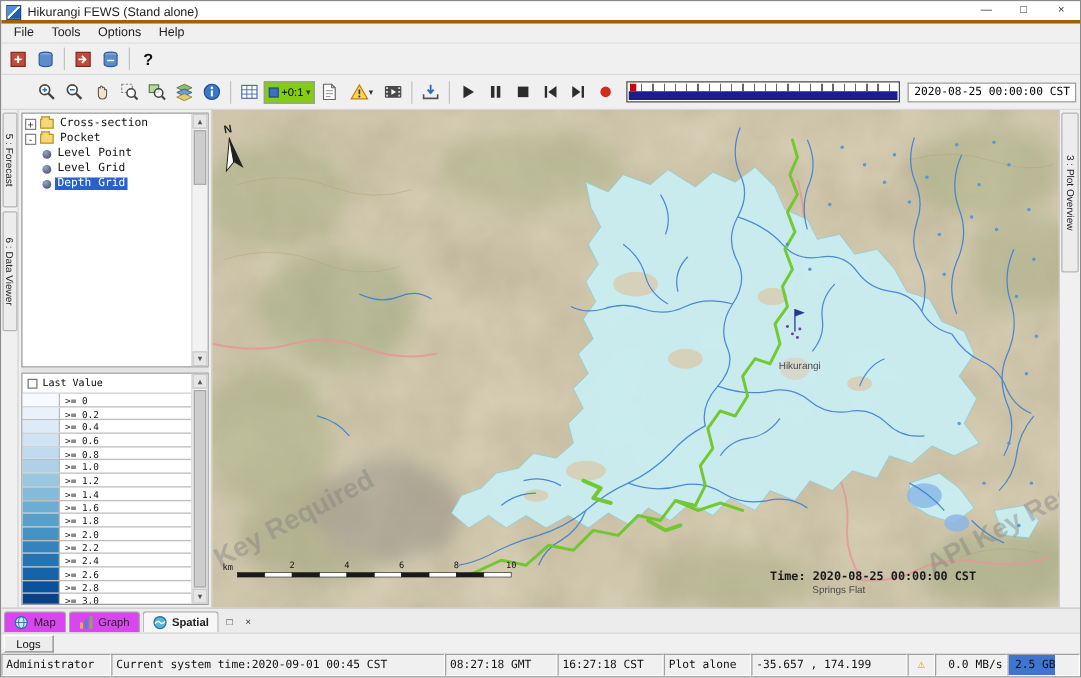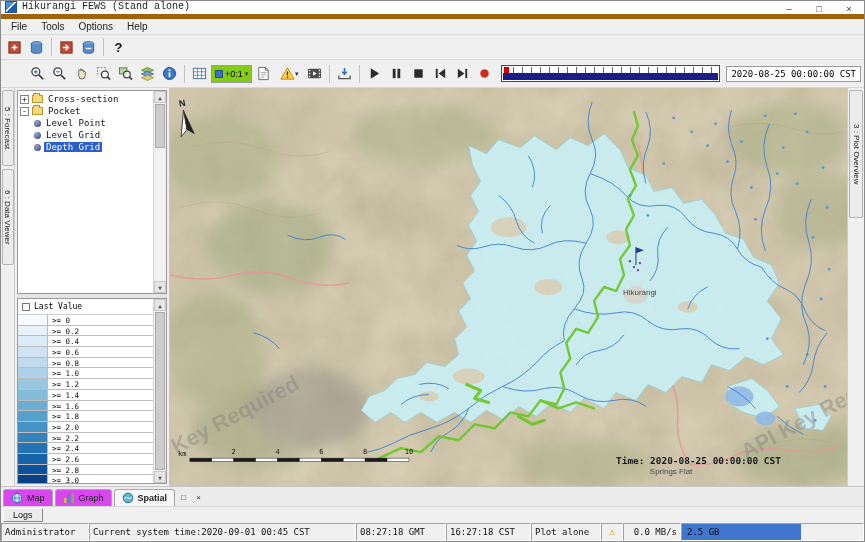--- a/index.html
+++ b/index.html
@@ -1,22 +1,22 @@
 <!DOCTYPE html>
 <html style="--land: #d9d0b7; --flood: #c9eef2; --floodedge: #84cdd6; --river: #3d7fd0; --channel: #6fc72b; --road: #e49898; --deep: #8cb8e6; --maplabel: #4a4a4a; --watermarkc: #808080;"><head>
 <meta charset="utf-8">
 <style>
   html,body{margin:0;padding:0;background:#cfd6e0;font-family:"Liberation Sans",sans-serif;}
   *{box-sizing:border-box;}
   .app{position:relative;width:865px;height:542px;background:#f0f0f0;border:1px solid #8a8a8a;
        display:flex;flex-direction:column;overflow:hidden;}
 
   
-  .titlebar{height:18px;background:#ffffff;display:flex;align-items:flex-start;padding-left:4px;
-            border-bottom:5px solid #a16207;flex:0 0 18px;font-family:Liberation Mono, monospace;}
+  .titlebar{height:18px;background:#ffffff;display:flex;align-items:flex-end;padding-left:4px;
+            border-bottom:3px solid #a16207;flex:0 0 18px;}
   .appicon{width:12px;height:12px;margin-right:5px;border:1px solid #1d4e8f;
            background:linear-gradient(135deg,#4a90d9 0 45%,#ffffff 45% 55%,#1d5fae 55%);}
   .title{font-size:10px;color:#222;flex:1;}
   .wctl{width:30px;height:18px;display:flex;align-items:center;justify-content:center;
         font-size:9px;color:#333;cursor:default;}
 
   
   .menubar{height:16px;flex:0 0 16px;display:flex;align-items:center;background:#f0f0f0;
            border-bottom:1px solid #dadada;padding-left:3px;}
   .menuitem{font-size:10px;padding:1px 7px;color:#222;}
@@ -620,20 +620,21 @@
   <div class="logsrow">
     <button class="logsbtn">Logs</button>
   </div>
 
   <div class="statusbar">
     <span class="cell s0">Administrator</span>
     <span class="cell s1">Current system time:2020-09-01 00:45 CST</span>
     <span class="cell s2">08:27:18 GMT</span>
     <span class="cell s3">16:27:18 CST</span>
     <span class="cell s4">Plot alone</span>
+    <span class="cell s5">-35.657 , 174.199</span>
     <span class="cell s6">
       <span class="warnglyph">⚠</span>
       </span>
     <span class="cell s7">0.0 MB/s</span>
     <span class="cell s8">
       <span class="memfill"></span>
       <span class="memtext">2.5 GB</span>
       </span>
   </div>
 

